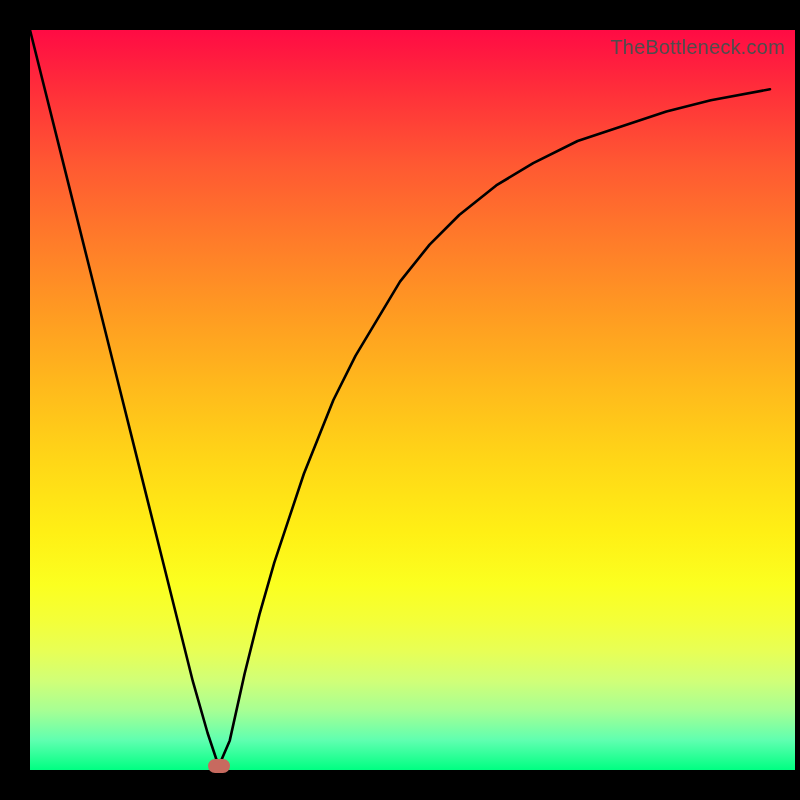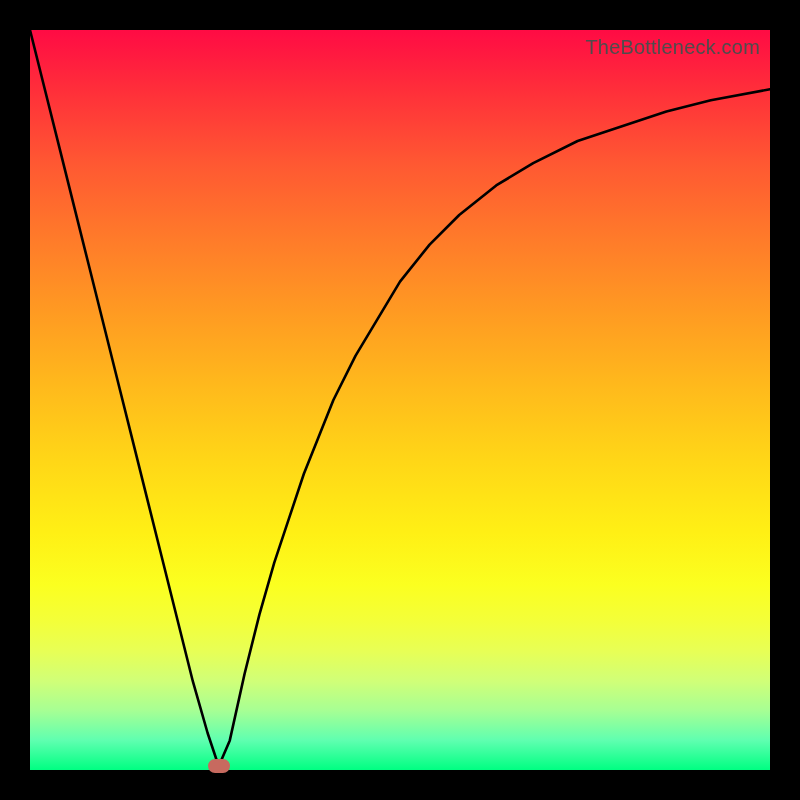--- a/index.html
+++ b/index.html
@@ -34,20 +34,21 @@
       #ffd617 58%,
       #fff015 68%,
       #fbff20 75%,
       #f3ff3a 80%,
       #e7ff56 84%,
       #d0ff78 88%,
       #a6ff94 92%,
       #5fffb0 96%,
       #00ff82 100%
     );
+    padding-left: 25px;
   }
   .attr {
     position: absolute;
     top: 6px;
     right: 10px;
     color: #4d4d4d;
     font-size: 20px;
     font-weight: 500;
     letter-spacing: 0.2px;
   }

